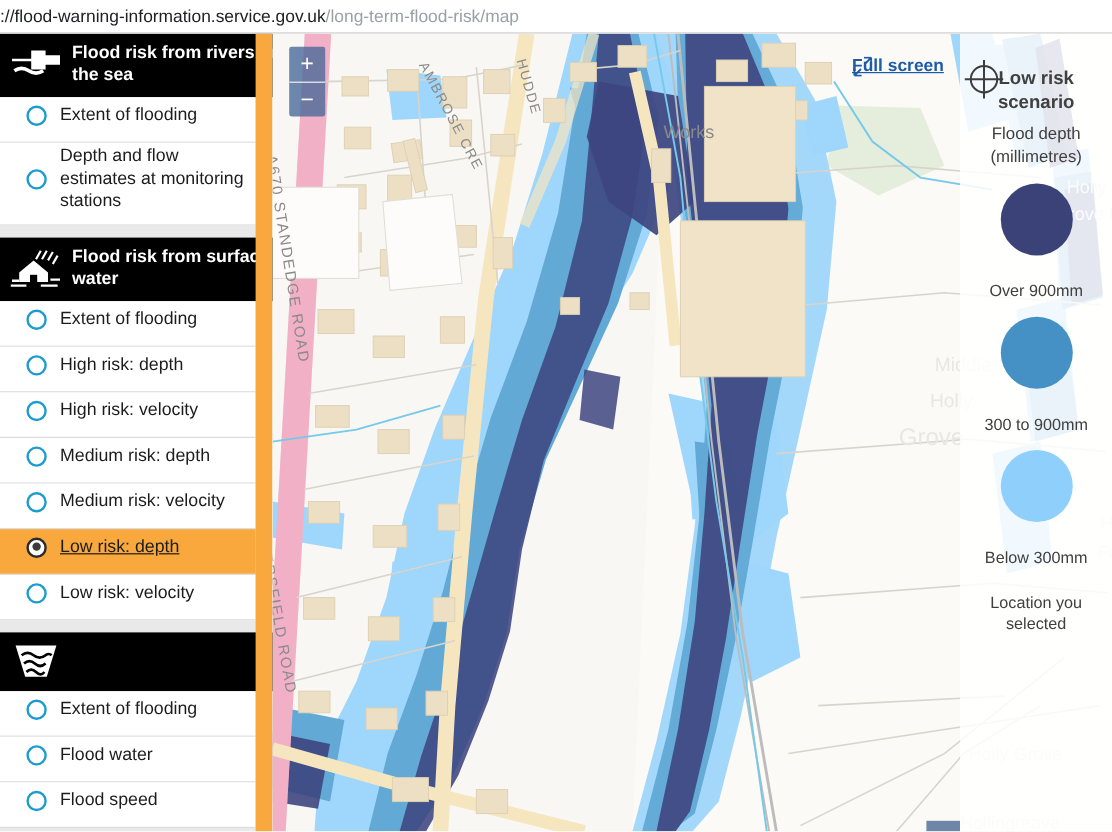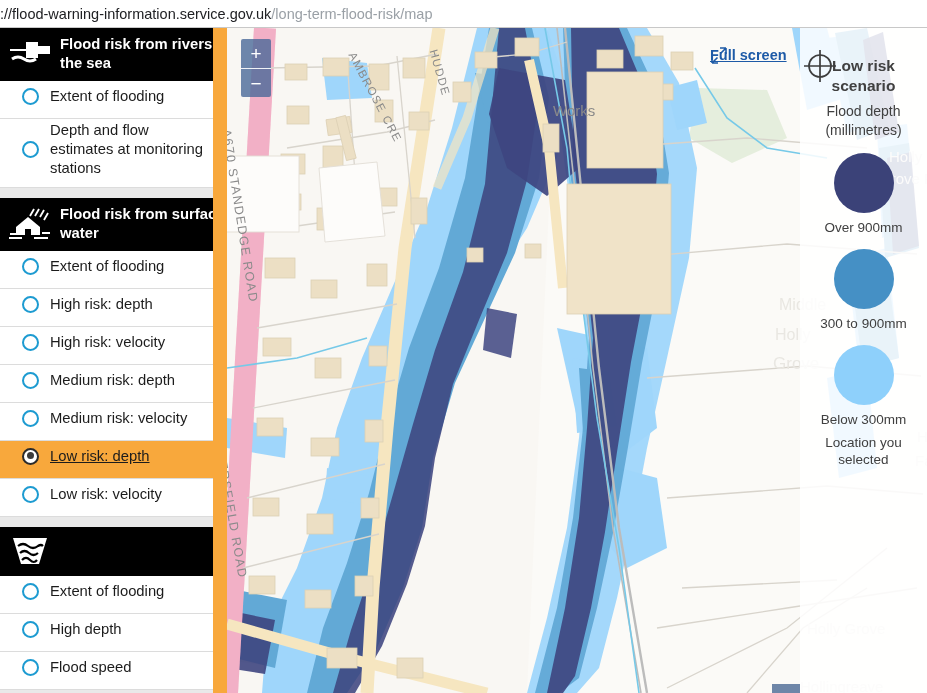--- a/index.html
+++ b/index.html
@@ -93,21 +93,21 @@
   }
   #legend .lg-title {
     font-size: 15.5px; font-weight: bold; line-height: 20px;
     padding: 0 12px;
   }
   #legend .lg-sub {
     font-size: 14px; line-height: 19px; margin-top: 6px;
     padding: 0 6px;
   }
   .swatch { width: 60px; height: 60px; border-radius: 50%; margin: 13px auto 0; }
-  .swlabel { font-size: 13.5px; margin-top: 6px; line-height: 17px; }
+  .swlabel { font-size: 13.5px; margin-top: 21px; line-height: 17px; }
   #loc-marker { margin: 18px auto 0; width: 40px; height: 40px; }
 
   
   #sidebar {
     position: absolute; left: 0; top: 0;
     width: 227px; height: 665px;
     background: #e9e9e9;
     overflow: hidden;
   }
   #orangebar {
@@ -327,21 +327,21 @@
     <div id="map-labels">
         <div class="maplabel" style="left: 130px; top: 22px; font-size: 11.5px; transform: rotate(62deg); transform-origin: left top; letter-spacing: 1.4px;">AMBROSE CRE</div>
         <div class="maplabel" style="left: 212px; top: 20px; font-size: 11.5px; transform: rotate(74deg); transform-origin: left top; letter-spacing: 1.4px;">HUDDE</div>
         <div class="maplabel" style="left: 310px; top: 74px; font-size: 15px; transform-origin: left top; padding-left: 16px;">Works</div>
         <div class="maplabel" style="left: 6px; top: 100px; font-size: 12.5px; transform: rotate(81deg); transform-origin: left top; letter-spacing: 1.4px;">A670  STANDEDGE ROAD</div>
         <div class="maplabel" style="left: 2px; top: 432px; font-size: 12.5px; transform: rotate(80deg); transform-origin: left top; letter-spacing: 1.4px;">ERSFIELD ROAD</div>
         <div class="maplabel ghost" style="left: 662px; top: 120px; font-size: 15px; transform-origin: left top;">Holly</div>
         <div class="maplabel ghost" style="left: 652px; top: 142px; font-size: 15px; transform-origin: left top;">Grove Farm</div>
         <div class="maplabel ghost" style="left: 552px; top: 268px; font-size: 16px; transform-origin: left top;">Middle</div>
         <div class="maplabel ghost" style="left: 548px; top: 298px; font-size: 16px; transform-origin: left top;">Holly</div>
-        <div class="maplabel ghost" style="left: 546px; top: 326px; font-size: 17px; transform-origin: left top;">Grove</div>
+        <div class="maplabel ghost" style="left: 522px; top: 326px; font-size: 20px; transform-origin: left top;">Grove</div>
         <div class="maplabel ghost" style="left: 690px; top: 400px; font-size: 15px; transform-origin: left top;">Hey</div>
         <div class="maplabel ghost" style="left: 688px; top: 424px; font-size: 15px; transform-origin: left top;">Farm</div>
         <div class="maplabel ghost" style="left: 580px; top: 592px; font-size: 15px; transform-origin: left top;">Holly Grove</div>
         <div class="maplabel ghost" style="left: 573px; top: 650px; font-size: 15px; transform-origin: left top;">Hollingreave</div>
       </div>
 
     <div id="zoomctl">
       <button>+</button>
       <div class="sep"></div>
       <button>−</button>
@@ -457,21 +457,21 @@
                 <path d="M14 26 Q18 22 22 26 Q26 30 29 26"></path>
               </g>
             </svg></span>
         </div>
         <div class="opt">
           <span class="radio"></span>
           <span class="lbl">Extent of flooding</span>
         </div>
         <div class="opt">
           <span class="radio"></span>
-          <span class="lbl">High depth</span>
+          <span class="lbl">Flood water</span>
         </div>
         <div class="opt">
           <span class="radio"></span>
           <span class="lbl">Flood speed</span>
         </div>
       </div>
     <div id="orangebar"></div>
   </div>
 
 </div>

